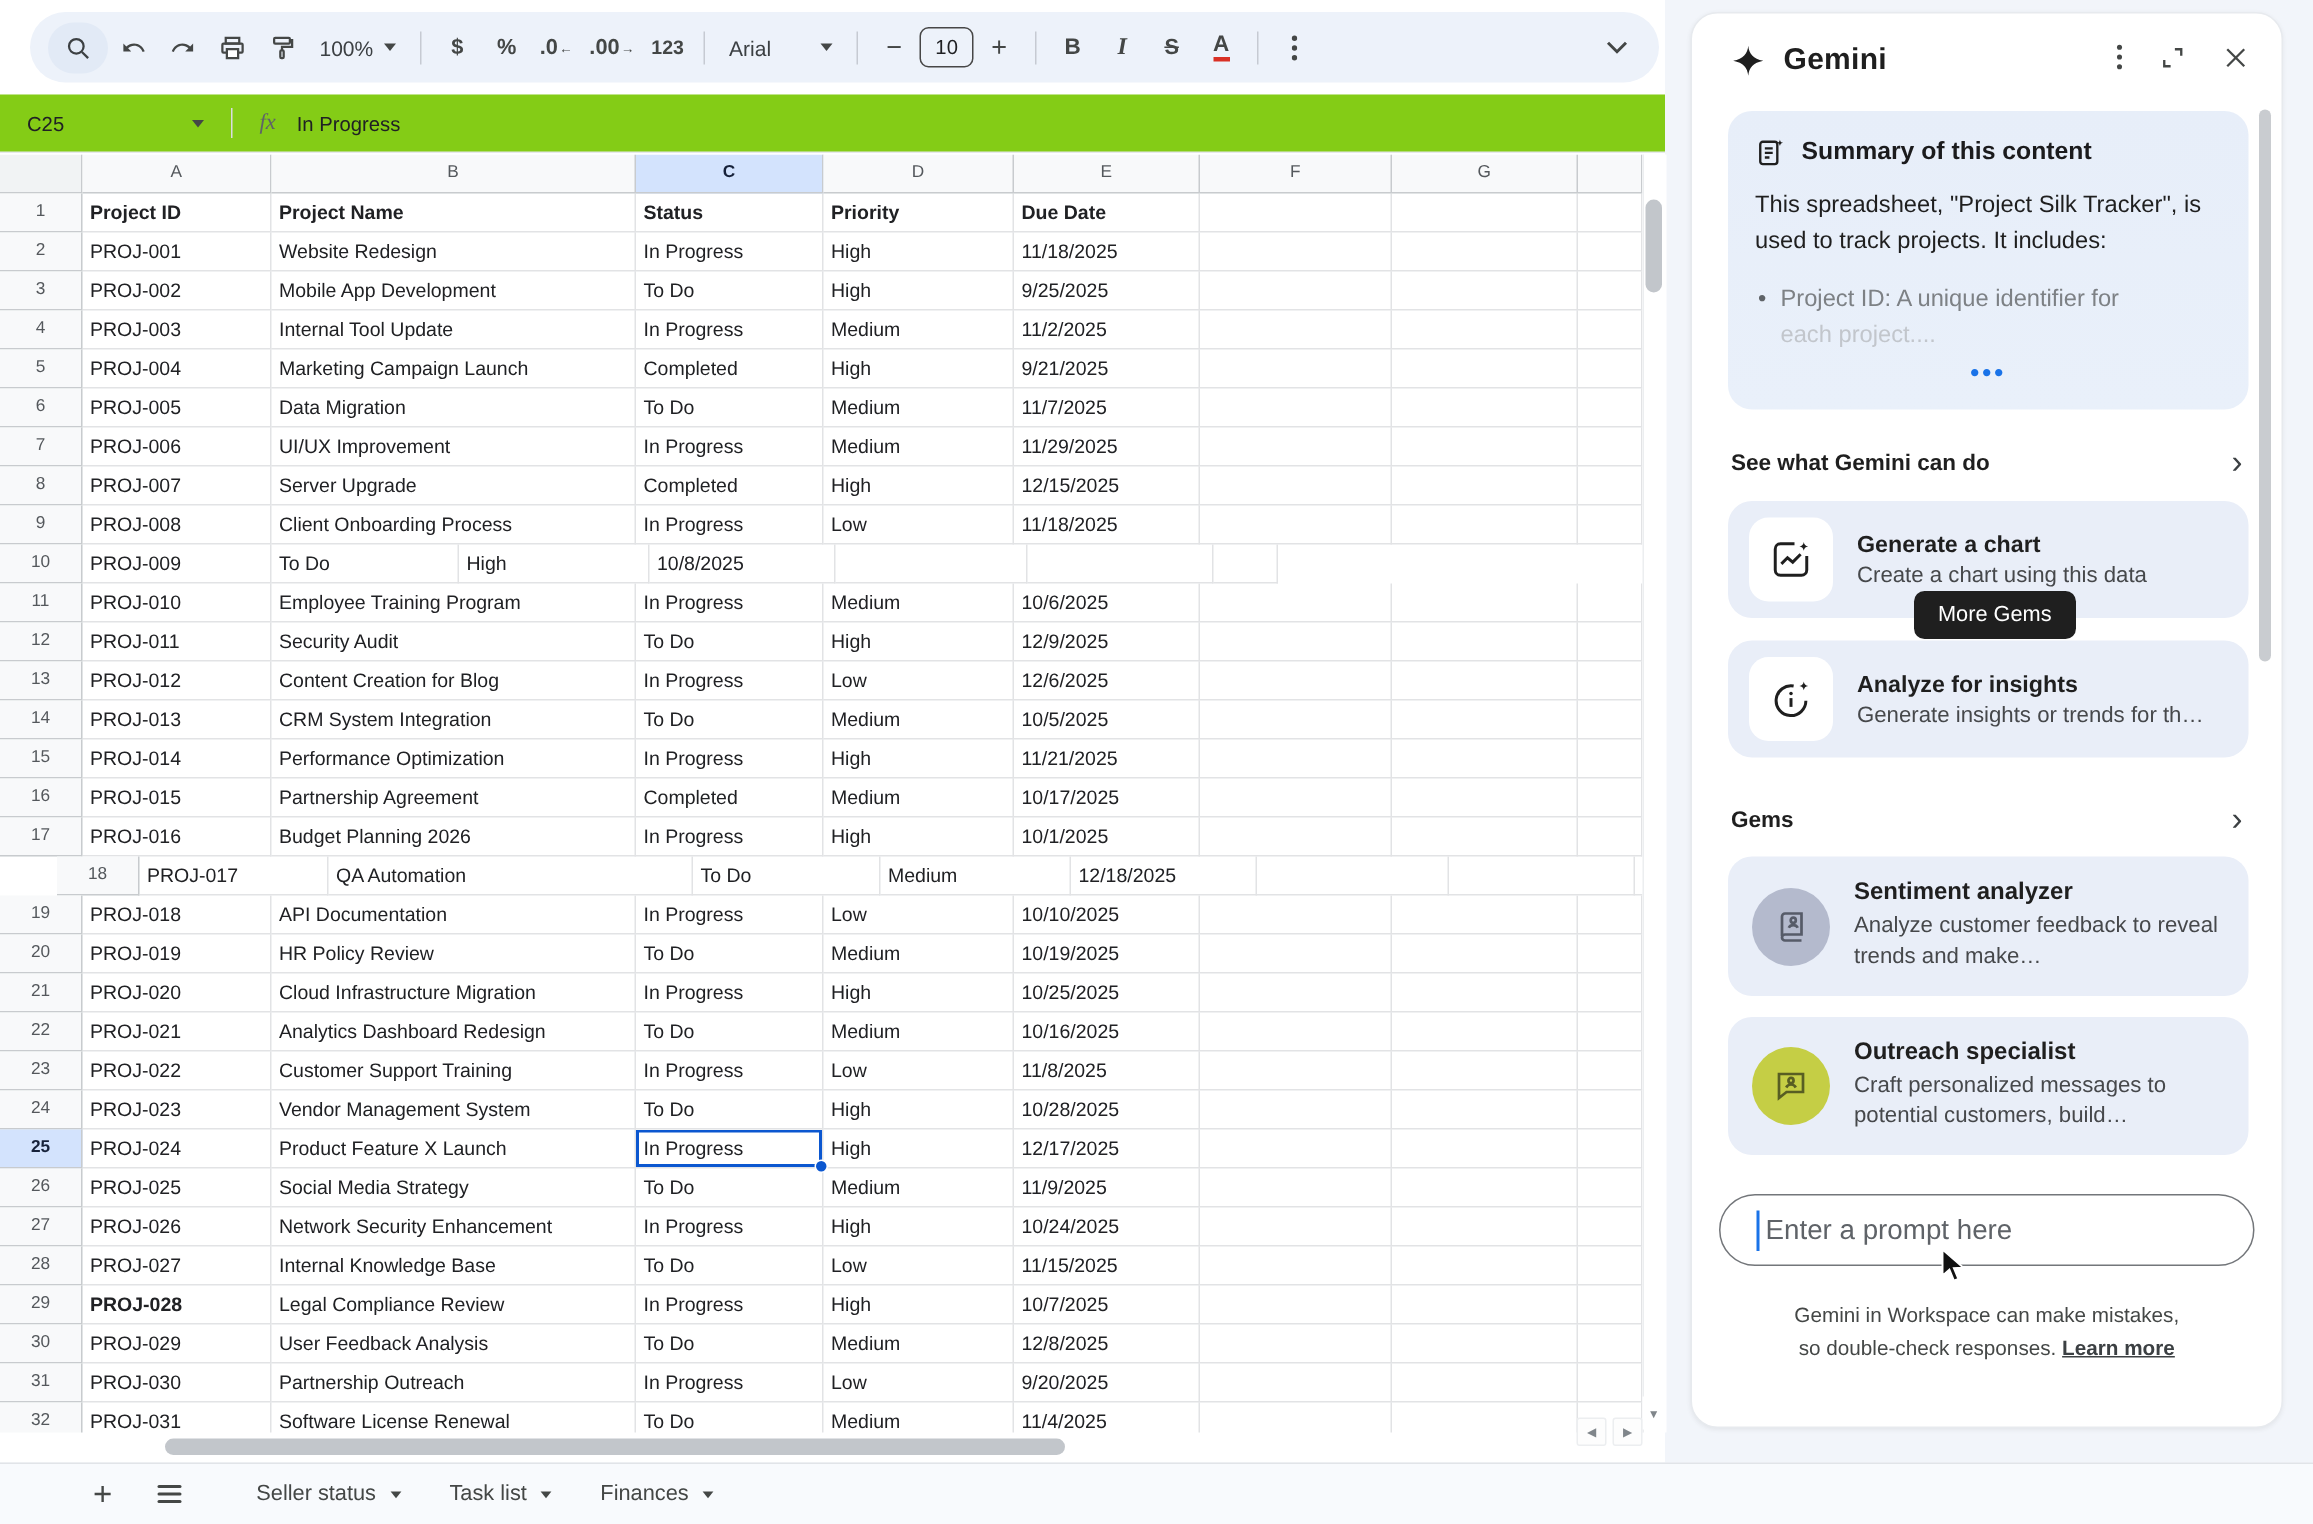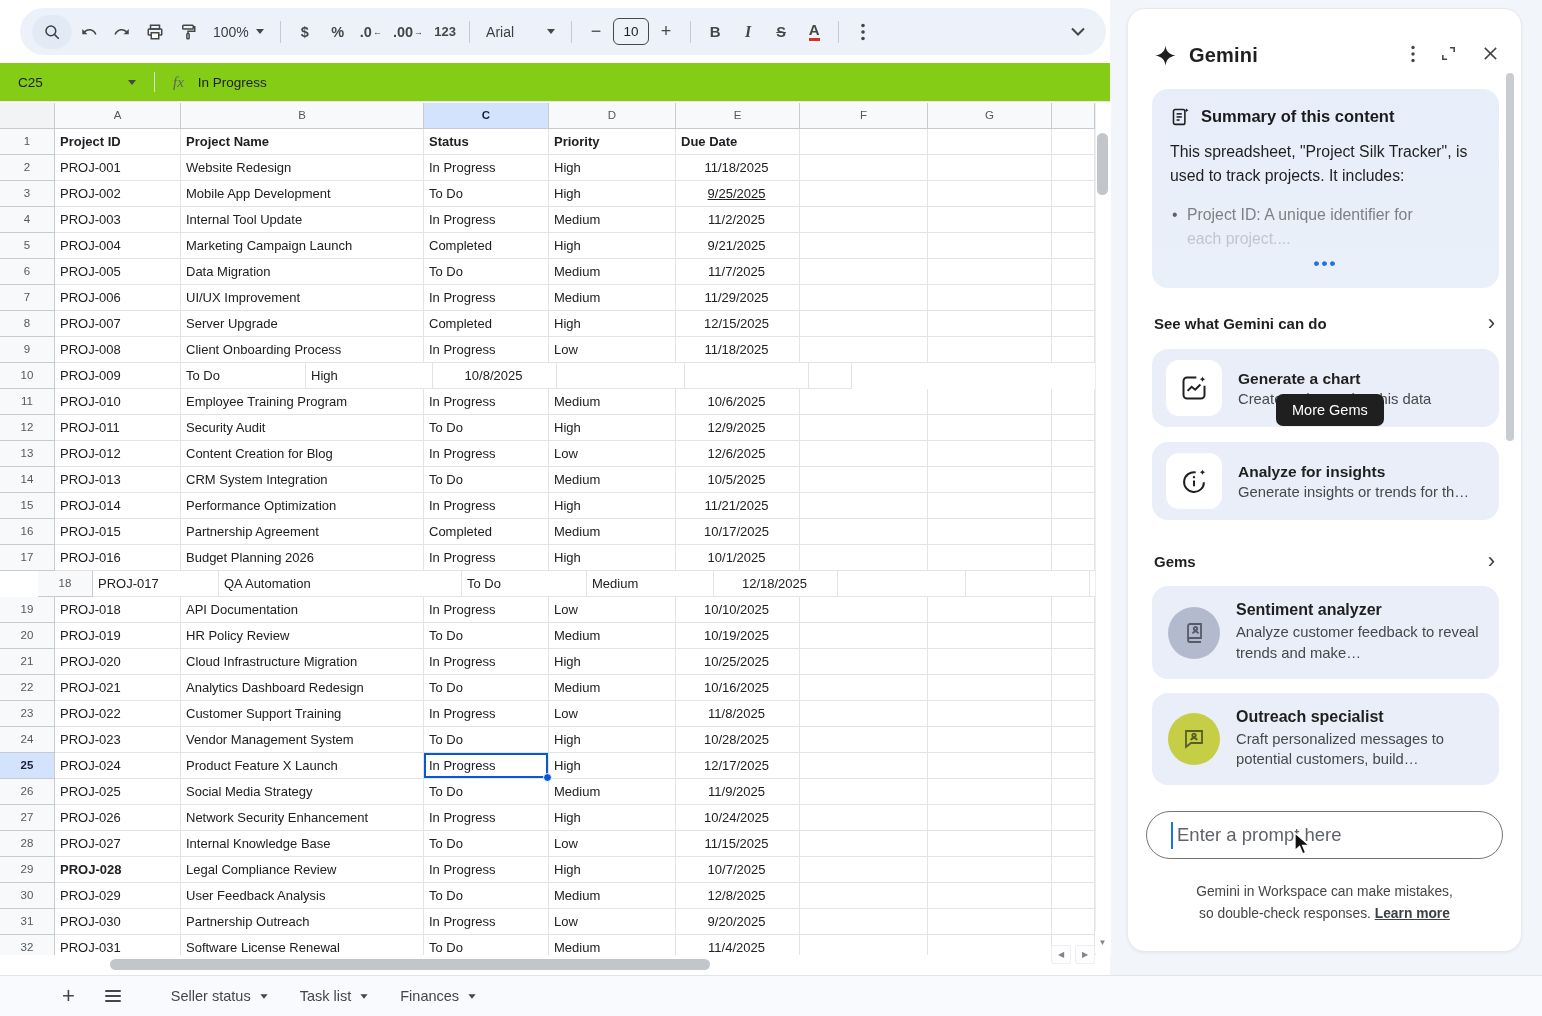--- a/index.html
+++ b/index.html
@@ -36,21 +36,21 @@
   
   .grid{position:absolute;left:0;top:103px;width:1095px;height:852px;overflow:hidden;background:#fff}
   .grow{display:flex;height:26px}
   .gcell{box-sizing:border-box;border-right:1px solid #e2e3e5;border-bottom:1px solid #e2e3e5;font-size:13px;
          line-height:25px;padding:0 5px;white-space:nowrap;overflow:hidden;color:#202124;flex:none}
   .ghdr{background:#f8f9fa;border-right:1px solid #c8cbce;border-bottom:1px solid #c8cbce;color:#54585c;
         font-size:11.5px;display:flex;align-items:center;justify-content:center;padding:0}
   .ghdr.sel{background:#d3e3fd;color:#17223a;font-weight:700}
   .corner{background:#f1f3f4}
   .b{font-weight:700}
-  .ralign{text-align:center;padding-right:7px}
+  .ralign{text-align:left;padding-right:7px}
   .selcell{position:relative;box-shadow:inset 0 0 0 2px #0b57d0;overflow:visible;z-index:3}
   .selcell::after{content:"";position:absolute;right:-4px;bottom:-4px;width:7px;height:7px;border-radius:50%;
                   background:#0b57d0;border:1px solid #fff}
   
   .vtrack{position:absolute;left:1095px;top:103px;width:15px;height:852px;background:#fff;border-left:1px solid #eceef0}
   .vthumb{position:absolute;left:1097px;top:133px;width:11px;height:62px;background:#c2c6cb;border-radius:6px}
   .vdown{position:absolute;left:1095px;top:931px;width:15px;height:22px;display:flex;align-items:center;justify-content:center;color:#80868b;font-size:8px;background:#fff}
   .hbtns{position:absolute;left:1051px;top:945px;display:flex;gap:4px}
   .hbtns div{width:18px;height:17px;display:flex;align-items:center;justify-content:center;color:#80868b;font-size:8px;background:#fdfdfd;border:1px solid #eceef0;border-radius:2px}
   .hthumb{position:absolute;left:110px;top:959px;width:600px;height:11px;background:#c2c6cb;border-radius:6px}
@@ -60,21 +60,21 @@
   .addbtn{font-size:22px;color:#444746;margin-right:30px;font-weight:400}
   .menubtn{display:flex;flex-direction:column;gap:3px;margin-right:34px}
   .menubtn span{width:16px;height:2px;background:#444746;border-radius:1px}
   .stab{display:flex;align-items:center;gap:9px;height:41px;padding:0 16px;font-size:14.5px;color:#444746;font-weight:500}
   .stab .caret{border-top-color:#444746;transform:scale(.9)}
   .stab.active{background:#d3e3fd;color:#0b57d0;font-weight:700;border-radius:0}
   .stab.active .caret{border-top-color:#0b57d0}
   
   .panel{position:absolute;left:1127px;top:8px;width:395px;height:944px;background:#fff;border-radius:18px;
          border:1px solid #e7eaee;box-shadow:0 1px 3px rgba(60,64,67,.08);box-sizing:border-box}
-  .phead{display:flex;align-items:center;padding:35px 22px 8px 26px}
+  .phead{display:flex;align-items:flex-end;padding:20px 22px 8px 26px}
   .ptitle{font-size:20px;font-weight:600;color:#1f1f1f;margin-left:12px;letter-spacing:.2px}
   .phead-icons{margin-left:auto;display:flex;align-items:center;gap:25px;color:#444746}
   .psb{position:absolute;right:7px;top:64px;width:8px;height:368px;background:#c9ccd0;border-radius:4px}
   .sumcard{margin:14px 22px 0 24px;background:linear-gradient(180deg,#e7eef9,#e9f0fa);border-radius:16px;
            padding:17px 18px 8px 18px}
   .sumhead{display:flex;align-items:center;gap:10px}
   .sumtitle{font-size:16.5px;font-weight:700;color:#1b1b1d}
   .sumbody{font-size:15.8px;line-height:1.55;color:#1f1f1f;margin-top:13px}
   .sumbullet{position:relative;padding-left:17px;margin-top:14px;font-size:15.8px;line-height:1.5}
   .sumbullet .dot{position:absolute;left:2px;color:#5f6368}
@@ -235,21 +235,21 @@
       <div class="gcell" style="width: 128px;"></div>
       <div class="gcell" style="width: 124px;"></div>
       <div class="gcell" style="width: 43px;"></div>
     </div>
     <div class="grow">
       <div class="gcell ghdr" style="width: 55px;">3</div>
       <div class="gcell" style="width: 126px;">PROJ-002</div>
       <div class="gcell" style="width: 243px;">Mobile App Development</div>
       <div class="gcell" style="width: 125px;">To Do</div>
       <div class="gcell" style="width: 127px;">High</div>
-      <div class="gcell ralign" style="width: 124px; text-decoration: underline;">9/25/2025</div>
+      <div class="gcell ralign" style="width: 124px;">9/25/2025</div>
       <div class="gcell" style="width: 128px;"></div>
       <div class="gcell" style="width: 124px;"></div>
       <div class="gcell" style="width: 43px;"></div>
     </div>
     <div class="grow">
       <div class="gcell ghdr" style="width: 55px;">4</div>
       <div class="gcell" style="width: 126px;">PROJ-003</div>
       <div class="gcell" style="width: 243px;">Internal Tool Update</div>
       <div class="gcell" style="width: 125px;">In Progress</div>
       <div class="gcell" style="width: 127px;">Medium</div>

